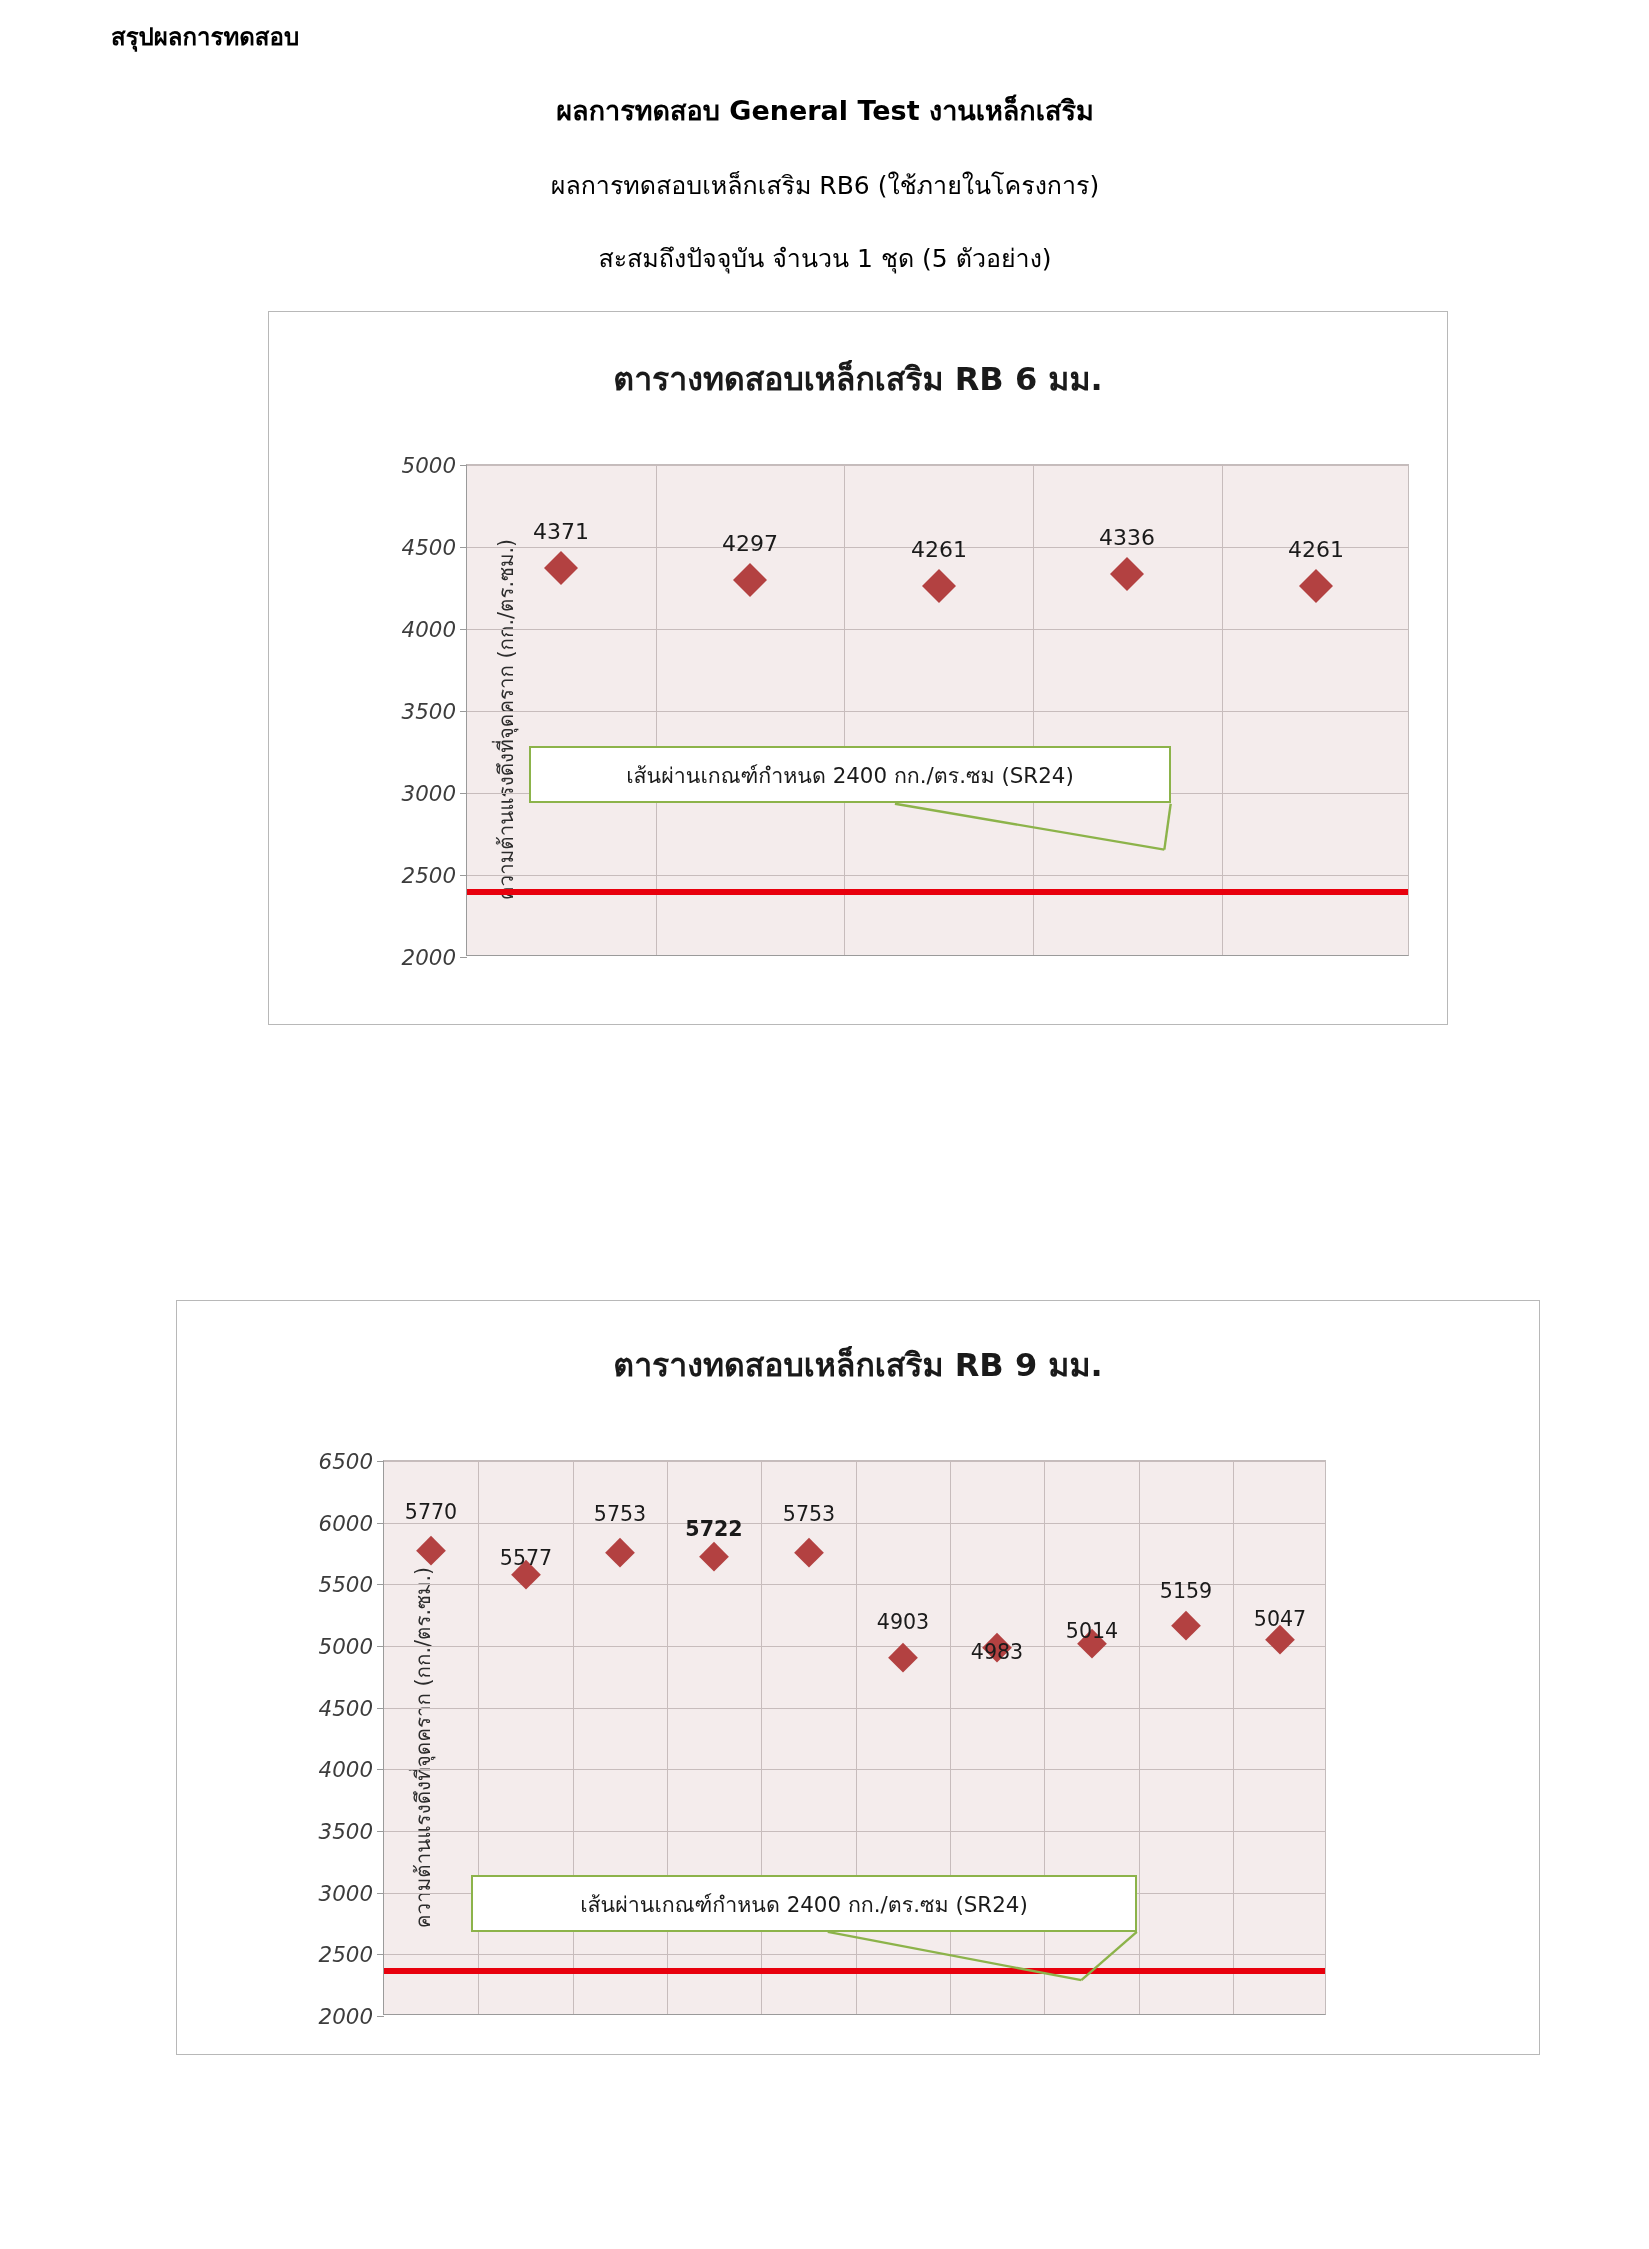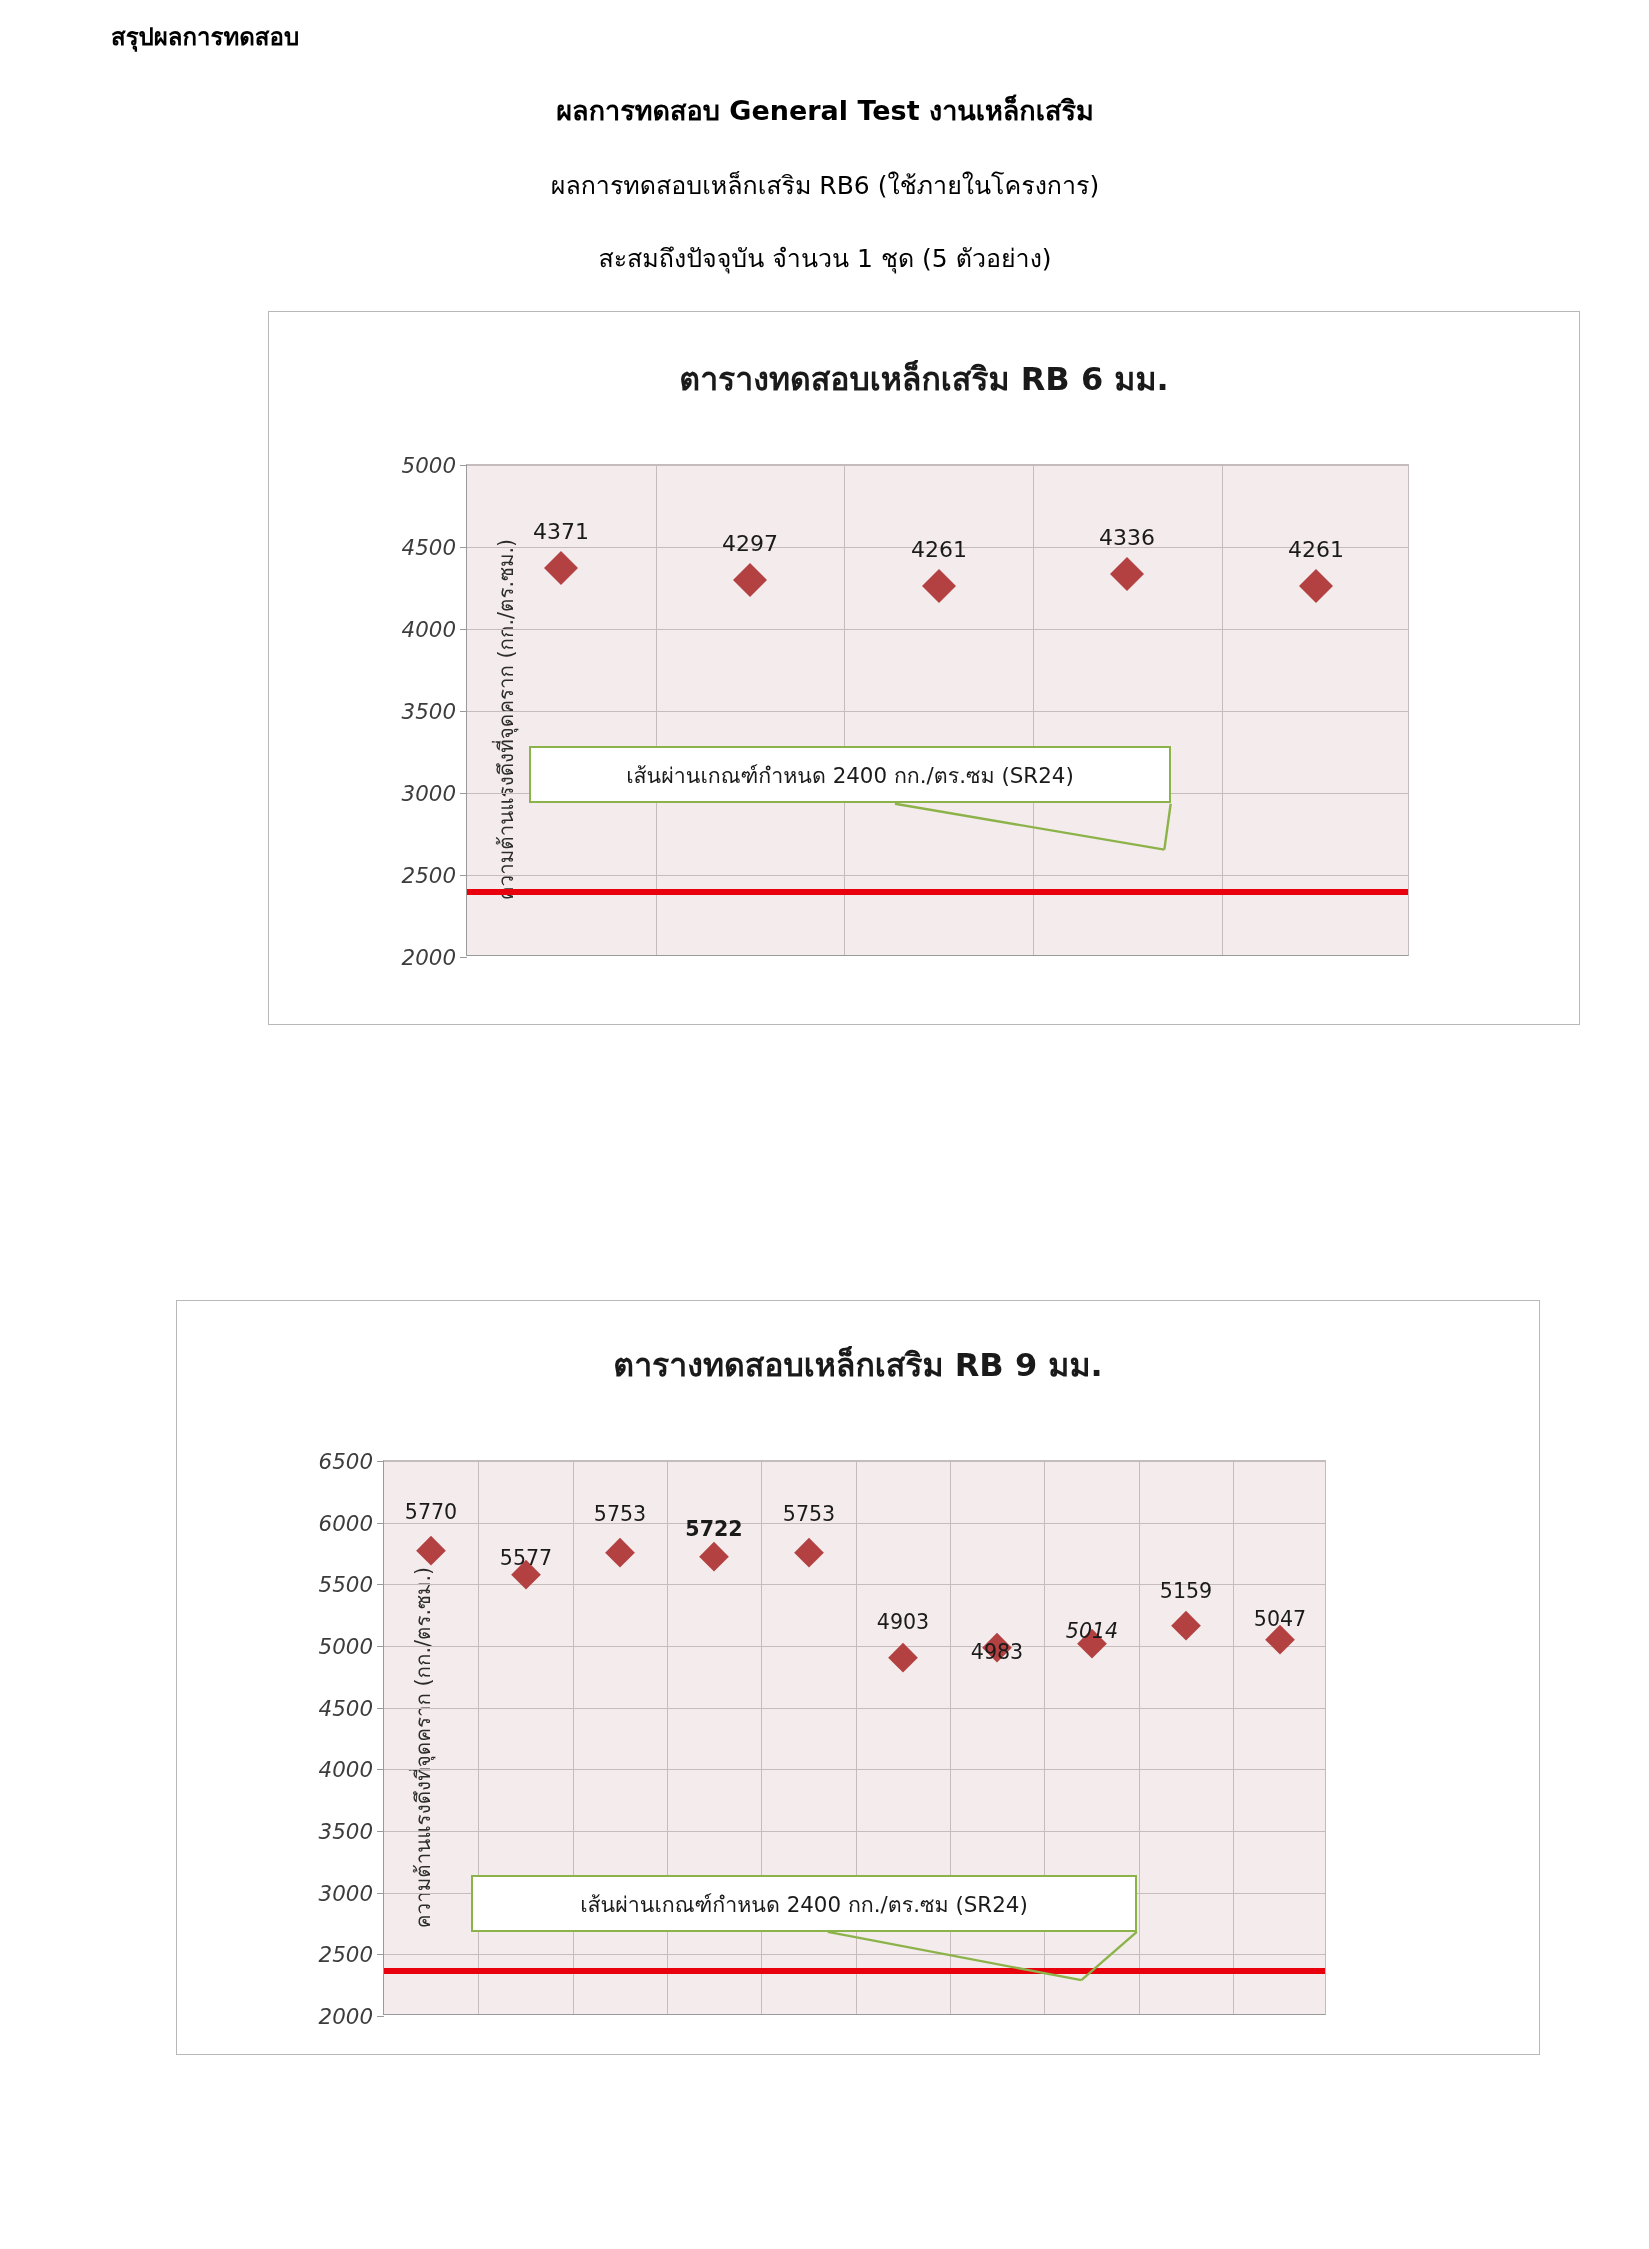--- a/index.html
+++ b/index.html
@@ -54,21 +54,21 @@
   
   .chart-frame {
     position: absolute;
     background: #ffffff;
     border: 1.6px solid #b8b8b8;
     box-sizing: border-box;
   }
   #chart1-frame {
     left: 268px;
     top: 311px;
-    width: 1312px;
+    width: 1180px;
     height: 714px;
   }
   #chart2-frame {
     left: 176px;
     top: 1300px;
     width: 1364px;
     height: 755px;
   }
 
   .chart-title {
@@ -332,21 +332,21 @@
         <div class="dlabel" style="left: 236px; top: 65px;">5753</div>
         <div class="marker" style="left: 330px; top: 96px;"></div>
         <div class="dlabel" style="left: 330px; top: 80px; font-weight: bold;">5722</div>
         <div class="marker" style="left: 425px; top: 92px;"></div>
         <div class="dlabel" style="left: 425px; top: 65px;">5753</div>
         <div class="marker" style="left: 519px; top: 197px;"></div>
         <div class="dlabel" style="left: 519px; top: 173px;">4903</div>
         <div class="marker" style="left: 613px; top: 187px;"></div>
         <div class="dlabel" style="left: 613px; top: 174px; margin-top: 29px;">4983</div>
         <div class="marker" style="left: 708px; top: 183px;"></div>
-        <div class="dlabel" style="left: 708px; top: 182px; font-style: italic;">5014</div>
+        <div class="dlabel" style="left: 708px; top: 182px;">5014</div>
         <div class="marker" style="left: 802px; top: 165px;"></div>
         <div class="dlabel" style="left: 802px; top: 142px;">5159</div>
         <div class="marker" style="left: 896px; top: 179px;"></div>
         <div class="dlabel" style="left: 896px; top: 170px;">5047</div>
         <div class="callout" id="chart2-callout">เส้นผ่านเกณฑ์กำหนด 2400 กก./ตร.ซม (SR24)</div>
         <svg class="leader" width="943" height="555" style="left: 0px; top: 0px;" viewBox="0 0 1190 700">
           <path d="M 560 594 L 880 655" stroke="#8cb34a" stroke-width="3" fill="none"></path>
           <path d="M 950 594 L 880 655" stroke="#8cb34a" stroke-width="3" fill="none"></path>
         </svg>
       </div>

